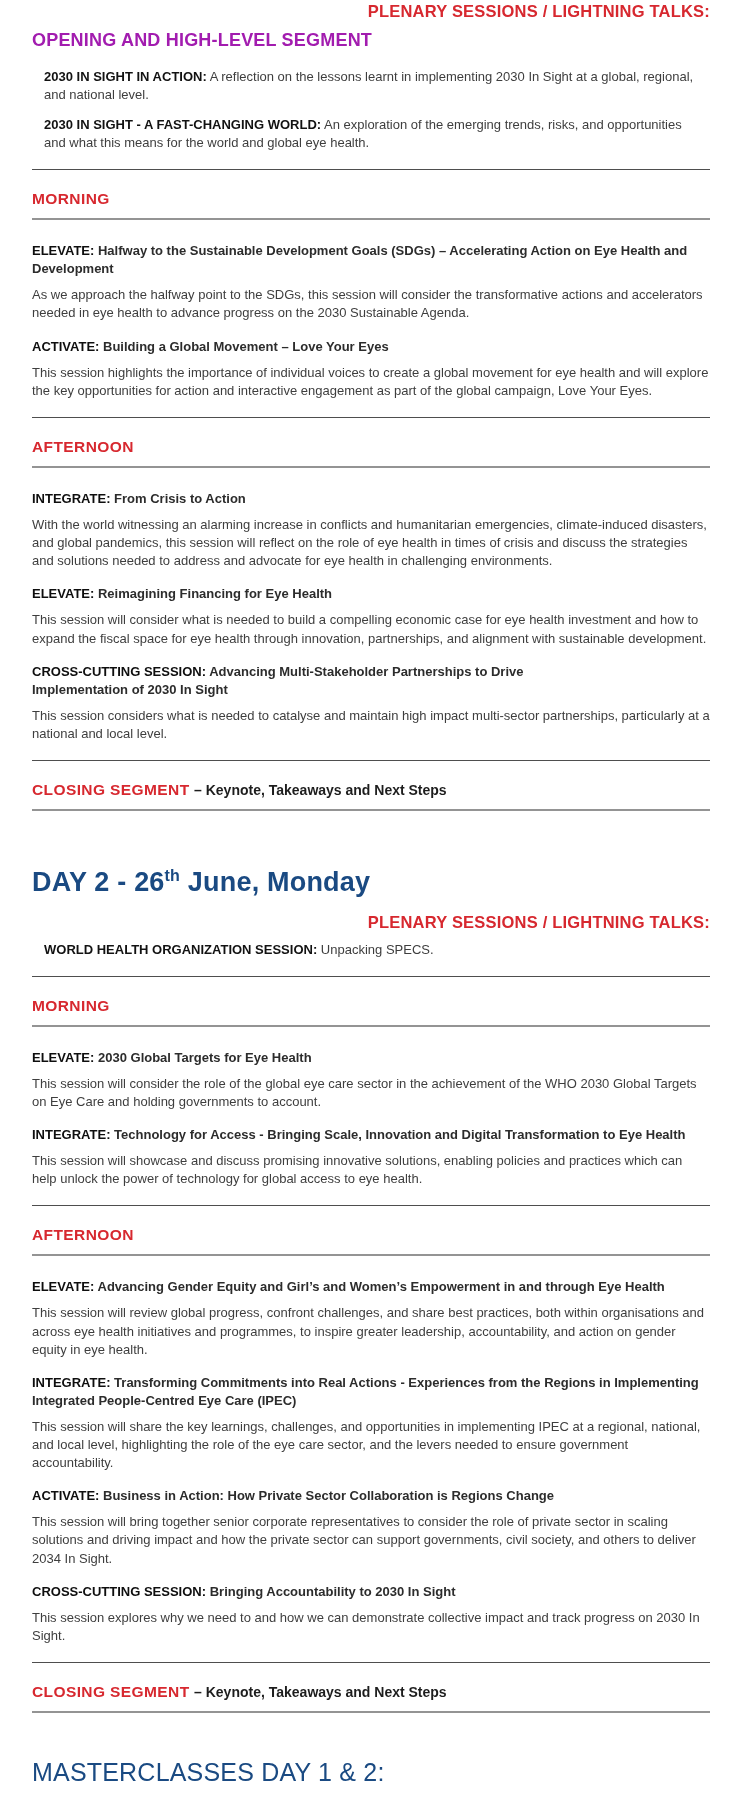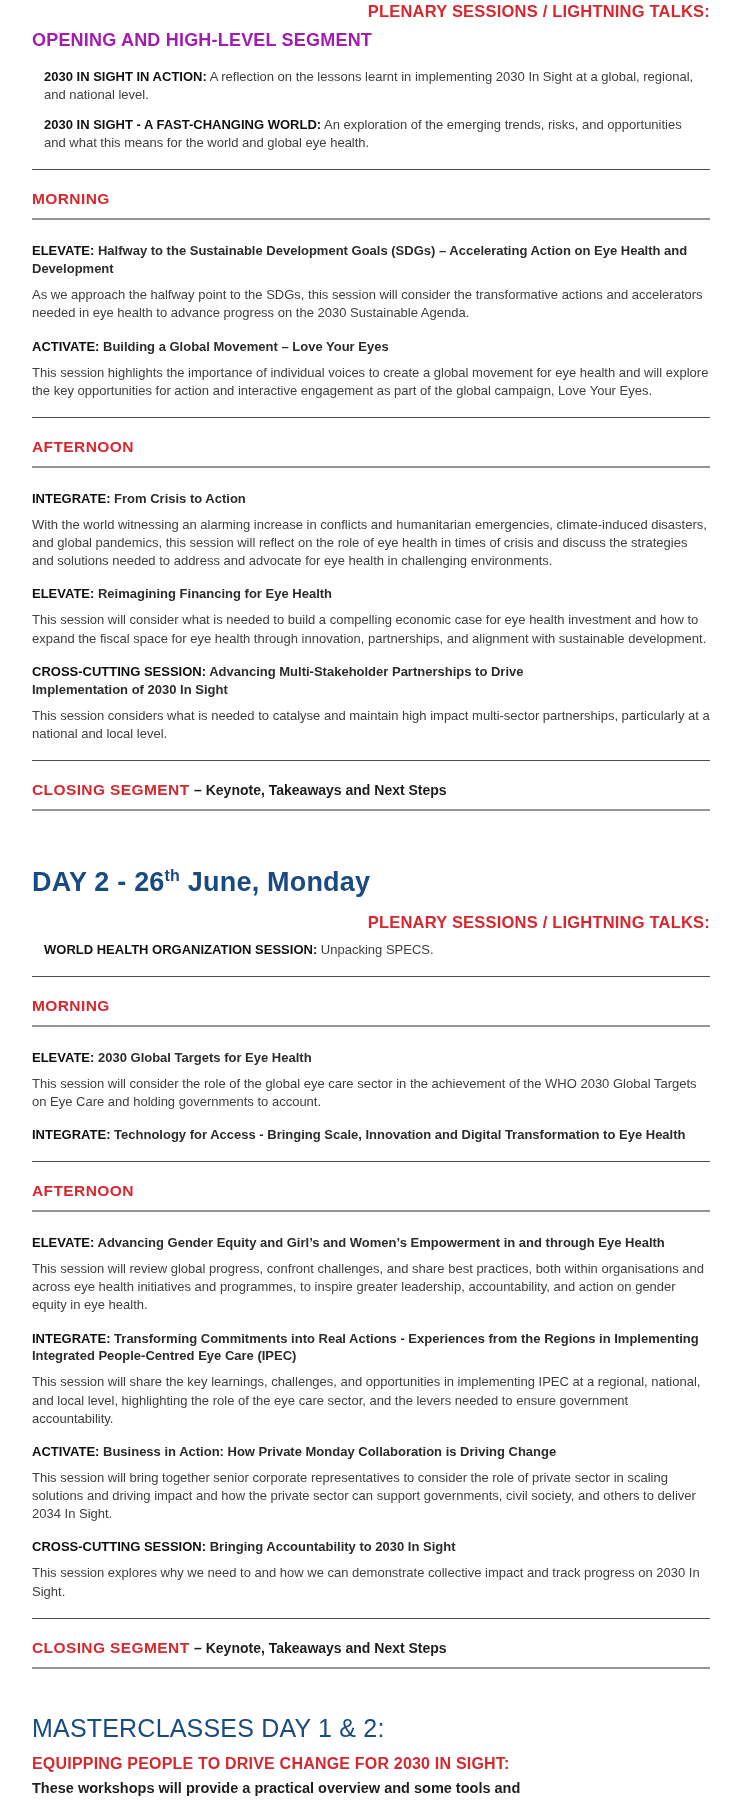--- a/index.html
+++ b/index.html
@@ -148,40 +148,41 @@
     <p class="sess-title">
       <span class="lbl">ELEVATE:</span>
       <span>2030 Global Targets for Eye Health</span>
     </p>
     <p class="sess-desc">This session will consider the role of the global eye care sector in the achievement of the WHO 2030 Global Targets on Eye Care and holding governments to account.</p>
 
     <p class="sess-title">
       <span class="lbl">INTEGRATE:</span>
       <span>Technology for Access - Bringing Scale, Innovation and Digital Transformation to Eye Health</span>
     </p>
+    <p class="sess-desc">This session will showcase and discuss promising innovative solutions, enabling policies and practices which can help unlock the power of technology for global access to eye health.</p>
 
     <div class="banner">
       <span class="banner-label">AFTERNOON</span>
     </div>
 
     <p class="sess-title">
       <span class="lbl">ELEVATE:</span>
       <span>Advancing Gender Equity and Girl’s and Women’s Empowerment in and through Eye Health</span>
     </p>
     <p class="sess-desc">This session will review global progress, confront challenges, and share best practices, both within organisations and across eye health initiatives and programmes, to inspire greater leadership, accountability, and action on gender equity in eye health.</p>
 
     <p class="sess-title">
       <span class="lbl">INTEGRATE:</span>
       <span>Transforming Commitments into Real Actions - Experiences from the Regions in Implementing Integrated People-Centred Eye Care (IPEC)</span>
     </p>
     <p class="sess-desc">This session will share the key learnings, challenges, and opportunities in implementing IPEC at a regional, national, and local level, highlighting the role of the eye care sector, and the levers needed to ensure government accountability.</p>
 
     <p class="sess-title">
       <span class="lbl">ACTIVATE:</span>
-      <span>Business in Action: How Private Monday Collaboration is Driving Change</span>
+      <span>Business in Action: How Private Sector Collaboration is Regions Change</span>
     </p>
     <p class="sess-desc">This session will bring together senior corporate representatives to consider the role of private sector in scaling solutions and driving impact and how the private sector can support governments, civil society, and others to deliver 2034 In Sight.</p>
 
     <p class="sess-title">
       <span class="lbl">CROSS-CUTTING SESSION:</span>
       <span>Bringing Accountability to 2030 In Sight</span>
     </p>
     <p class="sess-desc">This session explores why we need to and how we can demonstrate collective impact and track progress on 2030 In Sight.</p>
 
     <div class="banner">

